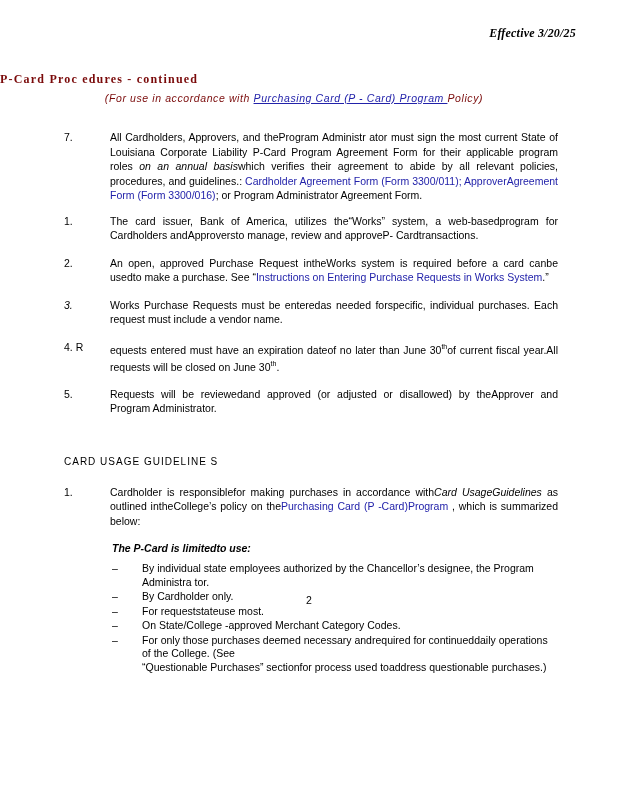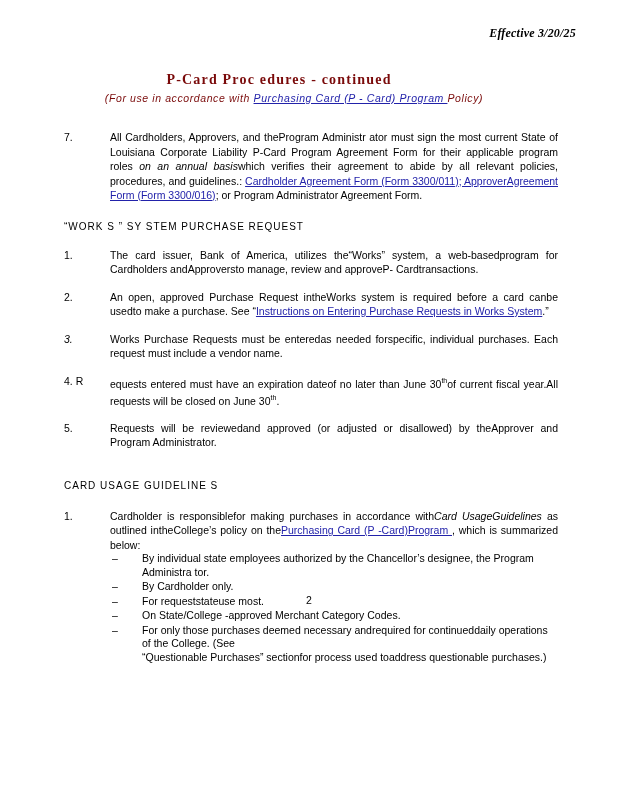--- a/index.html
+++ b/index.html
@@ -30,24 +30,23 @@
     font-style: italic;
     font-weight: bold;
     font-size: 12px;
     letter-spacing: 0.2px;
   }
   .hdr-title {
     position: absolute;
     top: 72px;
     left: 0;
     right: 60px;
-    text-align: center;
     font-family: "Liberation Serif", serif;
     font-weight: bold;
-    font-size: 14px;
+    font-size: 12px;
     letter-spacing: 1.2px;
     color: #7a0a0a;
   }
   .hdr-sub {
     position: absolute;
     top: 92px;
     left: 0;
     right: 30px;
     text-align: center;
     font-family: Liberation Sans, sans-serif;
@@ -78,29 +77,28 @@
   }
   .num.italic { font-style: italic; }
   .body {
     flex: 1 1 auto;
     font-size: 10.5px;
     line-height: 14.5px;
     text-align: justify;
   }
   .lnk {
     color: #2222aa;
-    text-decoration: underline;
   }
   .it { font-style: italic; }
   .sectionhead {
     font-size: 10px;
     letter-spacing: 1px;
     margin: 18px 0 16px 0;
   }
-  .sectionhead.second { margin-top: 30px; margin-bottom: 18px; }
+  .sectionhead.second { margin-top: 40px; margin-bottom: 18px; }
   sup { font-size: 7px; vertical-align: super; }
   .sublist-title {
     font-style: italic;
     font-weight: bold;
     font-size: 10.5px;
     margin: 14px 0 8px 48px;
   }
   .dashlist {
     margin: 0 0 0 48px;
   }
@@ -146,21 +144,20 @@
     <div class="item">
       <div class="num">7.</div>
       <div class="body">
         <span>All Cardholders,  Approvers, and the</span><span>Program  Administr ator must  sign the most current State of Louisiana  Corporate Liability  P-Card</span>
         <span>Program  Agreement Form  for their applicable program  roles </span><span class="it">on  an annual  basis</span><span>which  verifies their agreement  to abide</span>
         <span>by all relevant policies,  procedures, and guidelines.</span><span>: </span><span class="lnk">Cardholder  Agreement Form  (Form 3300/011)</span><span class="lnk">; </span>
         <span class="lnk">Approver</span><span class="lnk">Agreement  Form  (Form 3300/016)</span><span>; or Program  Administrator Agreement  Form.</span>
       </div>
     </div>
 
-    <div class="sectionhead">“WORK S      ” SY STEM       PURCHASE       REQUEST</div>
 
     <div class="item works-item">
       <div class="num">1.</div>
       <div class="body">
         <span>The card issuer, Bank of America, utilizes the“Works” system,  a  web-based</span><span>program  for Cardholders  and</span><span>Approvers</span><span>to manage,   review and approve</span><span>P-  Card</span><span>transactions.</span>
       </div>
     </div>
 
     <div class="item works-item">
       <div class="num">2.</div>
@@ -192,20 +189,23 @@
 
     <div class="sectionhead second">CARD      USAGE      GUIDELINE S</div>
 
     <div class="item cardusage-item">
       <div class="num">1.</div>
       <div class="body">
         <span>Cardholder  is responsible</span><span>for making  purchases  in accordance with</span><span class="it">Card  Usage</span><span class="it">Guidelines</span><span> as  outlined  in</span><span>the</span><span>College’s  policy  on the</span><span class="lnk">Purchasing  Card  (P  -Card)</span><span class="lnk">Program </span><span>, which is summarized  below:</span>
       </div>
     </div>
 
+    <div class="sublist-title">
+      <span>The P-Card</span><span> is  limited</span><span>to use:</span>
+    </div>
 
     <div class="dashlist">
       <div class="dashrow">
         <div class="dash">–</div>
         <div class="dashtext">
           <span>By individual  state employees  authorized by the Chancellor’s  designee, the Program</span><br>
           <span>Administra tor.</span>
         </div>
       </div>
       <div class="dashrow">

